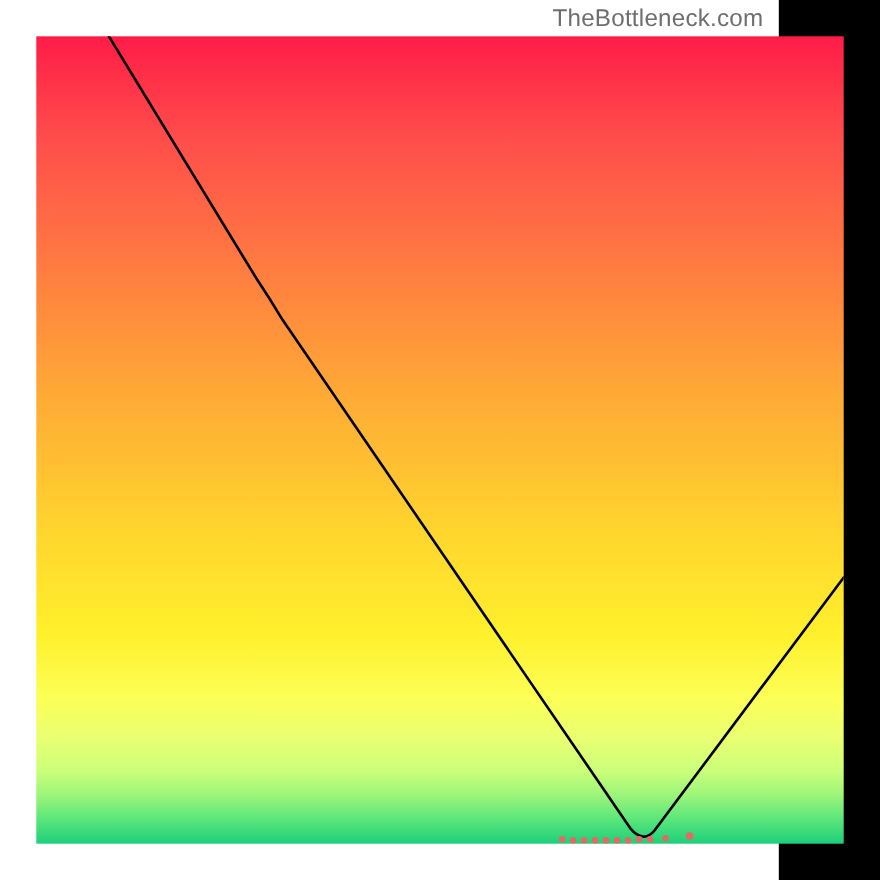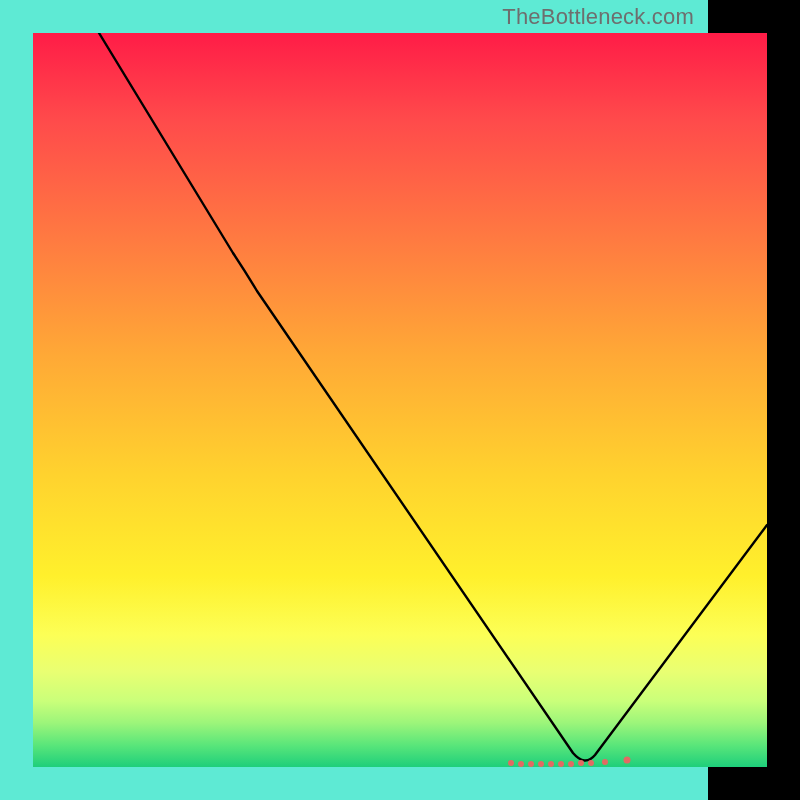--- a/index.html
+++ b/index.html
@@ -8,21 +8,21 @@
     width: 800px;
     height: 800px;
     background: #000;
     font-family: Arial, Helvetica, sans-serif;
     overflow: hidden;
   }
   .frame {
     position: relative;
     width: 708px;
     height: 800px;
-    background: #5eead4;
+    background: #ffffff;
   }
   .watermark {
     position: absolute;
     top: 4px;
     right: 14px;
     color: #6e6e6e;
     font-size: 22px;
     font-weight: 500;
     letter-spacing: 0.2px;
     user-select: none;

